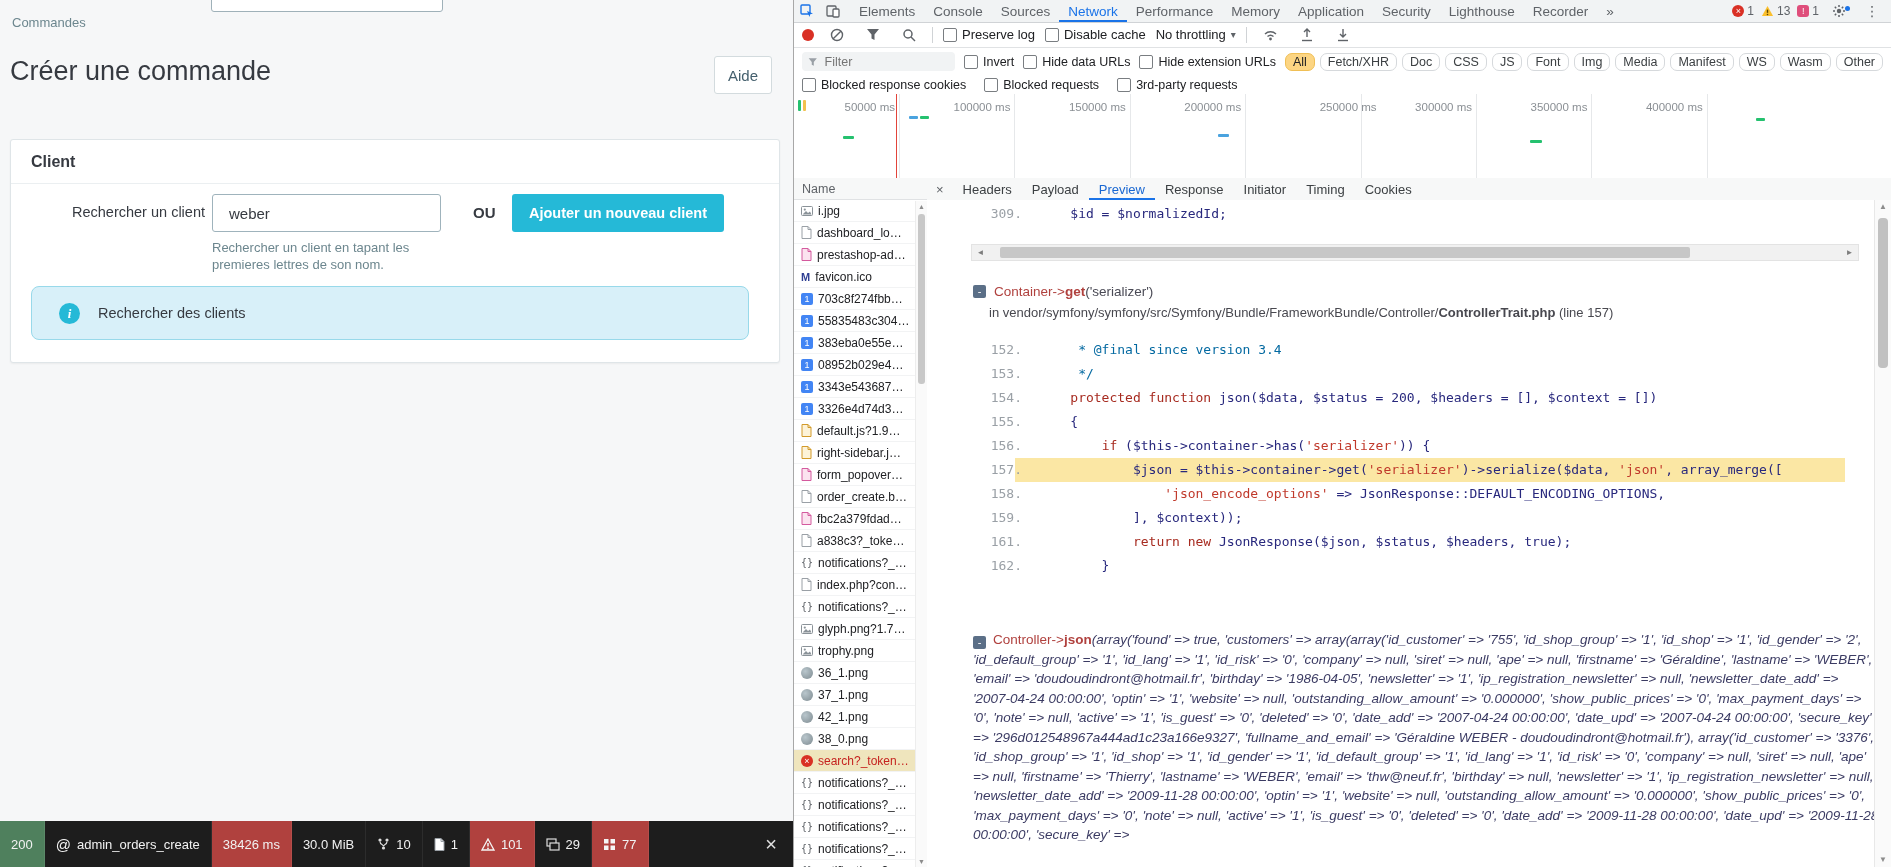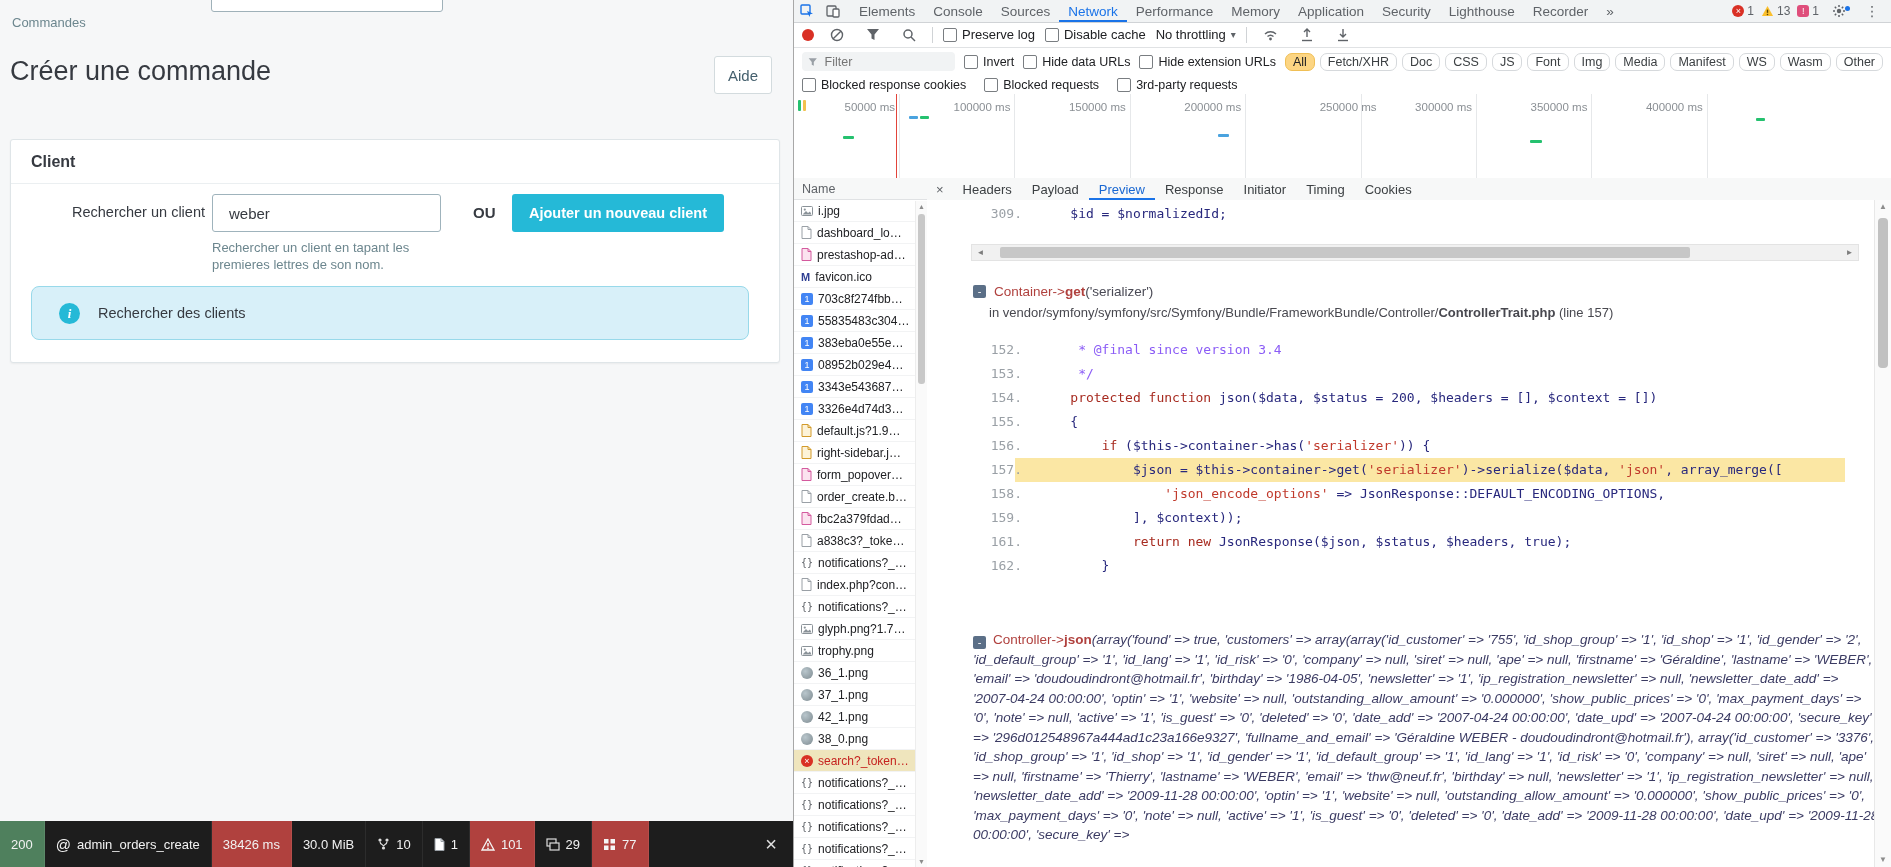--- a/index.html
+++ b/index.html
@@ -138,21 +138,21 @@
   .tt-args{color:#4a4a55;}
   .t-loc{position:absolute;left:62px;top:21px;font-size:13px;color:#48484f;}
   .code-block{position:absolute;left:0;top:54px;right:30px;}
   .code-line{position:relative;height:24px;line-height:24px;font-family:"DejaVu Sans Mono",monospace;font-size:13px;}
   .code-line.hl{background:linear-gradient(to right,transparent 88px,#fbe7a4 88px);}
   .code-line .num{position:absolute;left:0;width:95px;text-align:right;color:#9aa0a6;}
   .code-line .code{position:absolute;left:112px;right:0;white-space:pre;}
   .sg-k{color:#a72b20;}
   .sg-s{color:#c0392b;}
   .sg-d{color:#28287d;}
-  .sg-c{color:#8b5cf6;text-align:right;}
+  .sg-c{color:#0369a1;text-align:right;}
 
   .dump-wrap{position:absolute;left:46px;top:430px;width:906px;font-size:13.5px;line-height:19.5px;color:#3b3b63;}
   .dump-wrap .toggle{margin-right:7px;}
   .dump{font-style:italic;}
 
   .vscroll{position:absolute;right:0;top:22px;bottom:0;width:16px;background:#fafafa;border-left:1px solid #e8e8e8;}
   .vs-up,.vs-dn{display:block;text-align:center;font-size:8px;color:#8c8c8c;height:14px;line-height:14px;cursor:pointer;}
   .vs-dn{position:absolute;bottom:0;left:0;right:0;}
   .vs-thumb{position:absolute;left:3px;top:18px;width:10px;height:150px;background:#c1c1c1;border-radius:4px;cursor:pointer;}
 </style>

